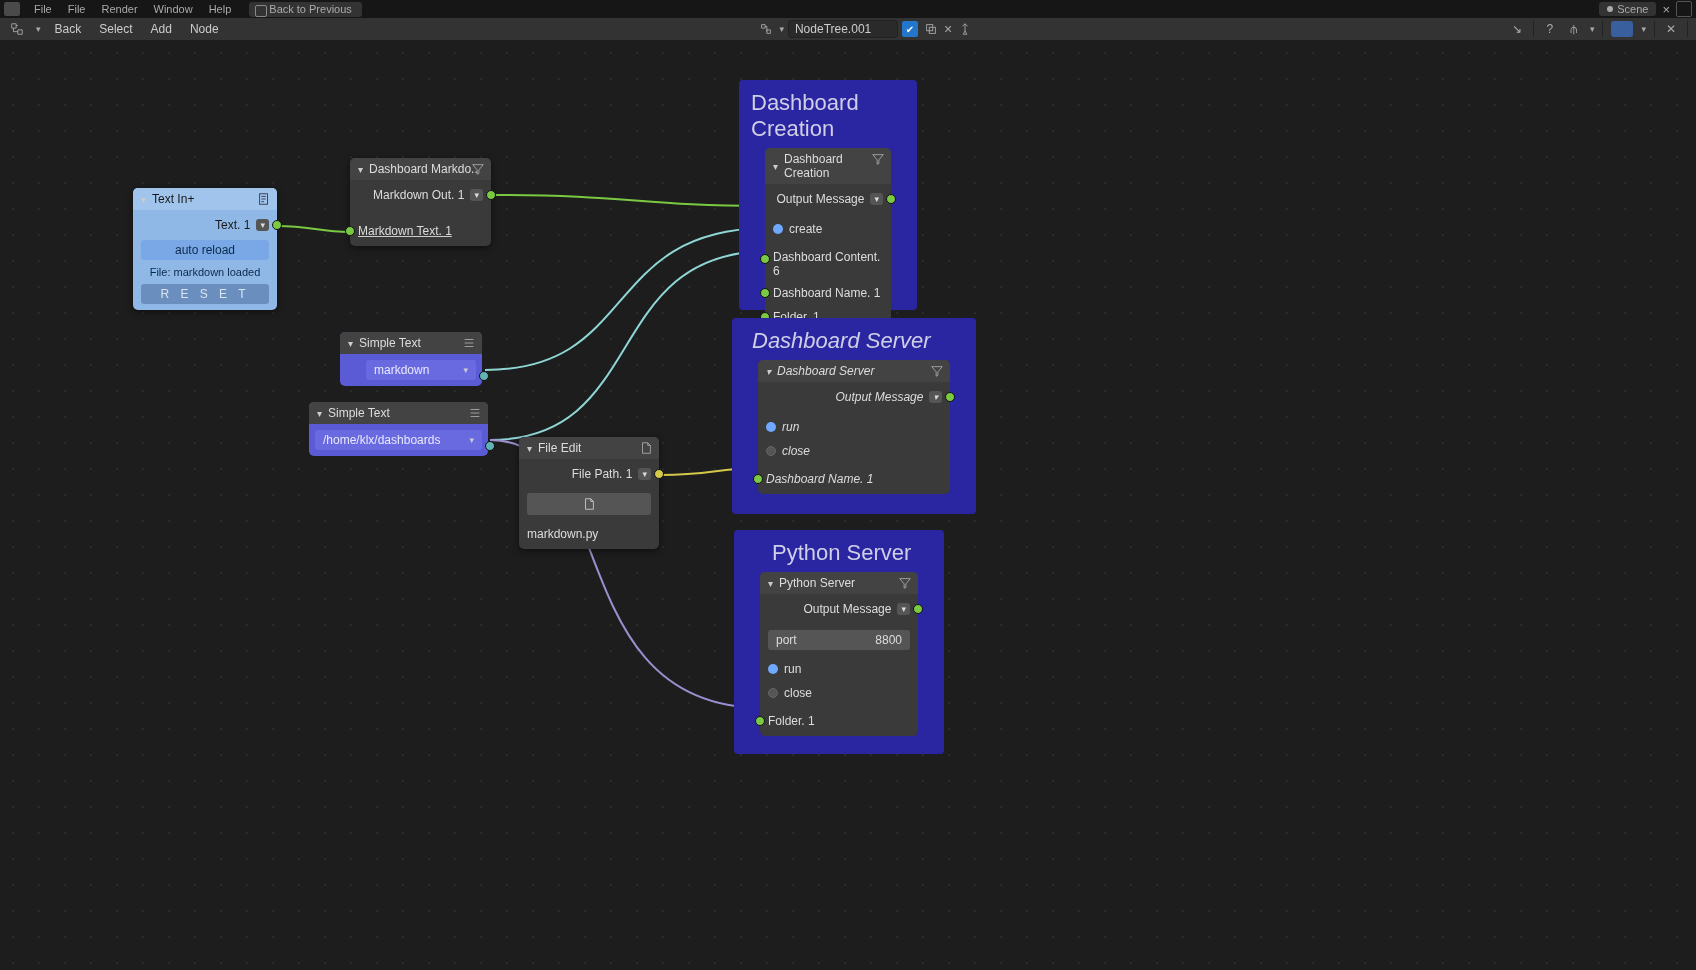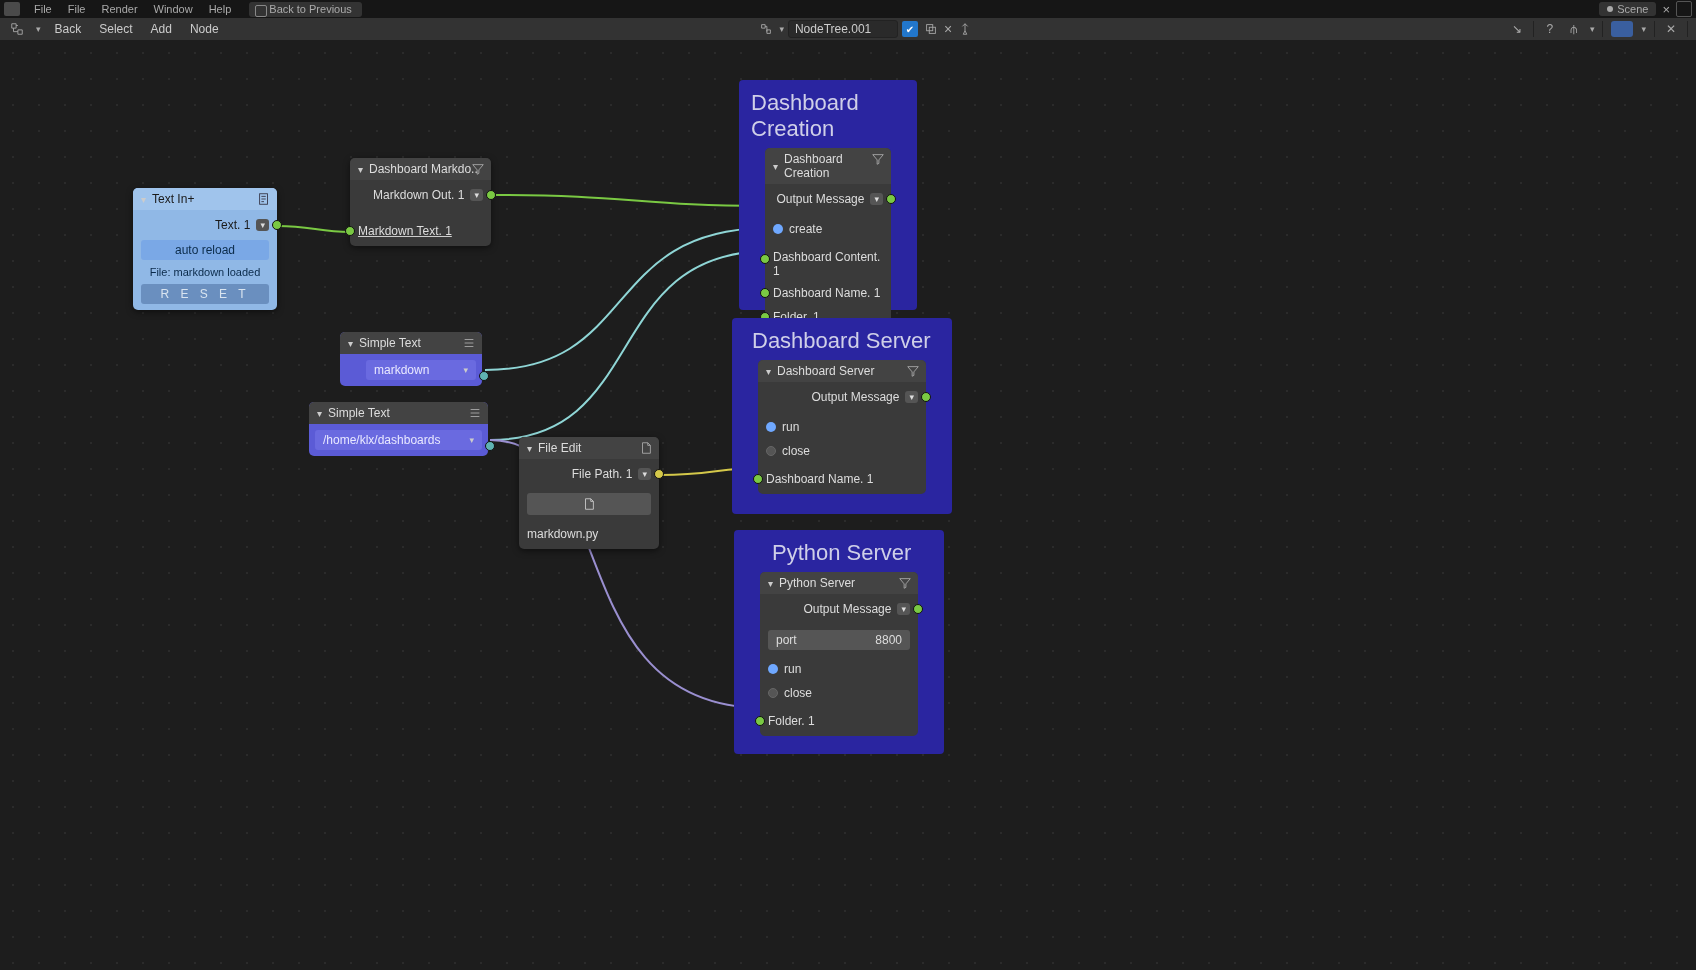--- a/index.html
+++ b/index.html
@@ -334,35 +334,35 @@
               <span class="tri">▾</span>
             </span>
           <span class="socket out sock-green" style="top:4px;"></span>
         </div>
         <div class="row left" style="margin-top:6px;">
           <span class="checkdot on"></span>
           <span class="row-label">create</span>
         </div>
         <div class="row left" style="margin-top:6px;">
           <span class="socket in sock-green" style="top:4px;"></span>
-          <span class="row-label">Dashboard Content. 1</span>
+          <span class="row-label">Dashboard Content. 6</span>
         </div>
         <div class="row left">
           <span class="socket in sock-green" style="top:4px;"></span>
           <span class="row-label">Dashboard Name. 1</span>
         </div>
         <div class="row left">
           <span class="socket in sock-green" style="top:4px;"></span>
           <span class="row-label">Folder. 1</span>
         </div>
       </div>
     </div>
   </div>
 
-  <div class="frame" style="left:732px; top:278px; width:220px; height:196px;">
+  <div class="frame" style="left:732px; top:278px; width:244px; height:196px;font-style:italic;">
     <div class="frame-title" style="padding-left:14px;">Dashboard Server</div>
     <div class="inner-node">
       <div class="node-header">
         <span class="chev">▾</span>
         <span>Dashboard Server</span>
         <span class="hdr-icon funnel-icon">
           <svg viewBox="0 0 16 16">
               <path d="M2 3h12l-5 6v4l-2 1v-5z" stroke="#aaa" fill="none"></path>
             </svg>
         </span>

